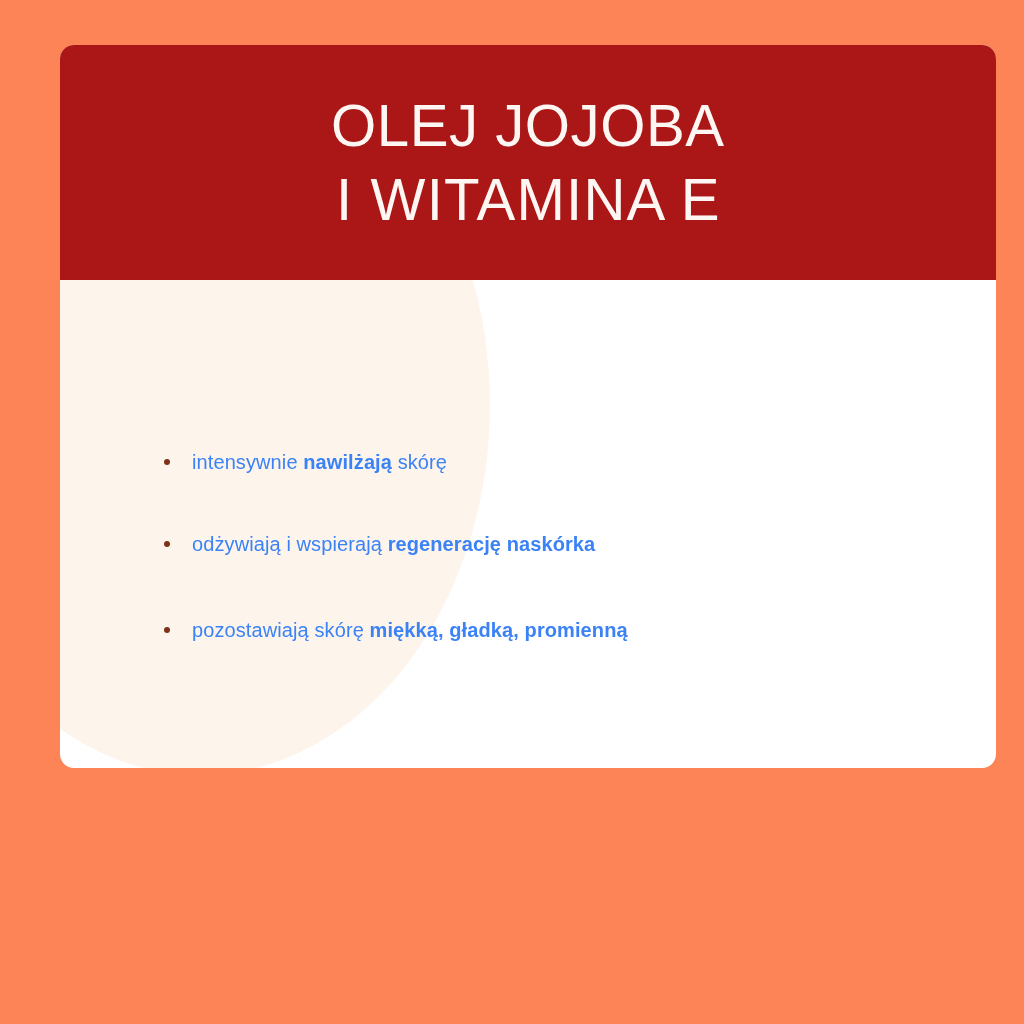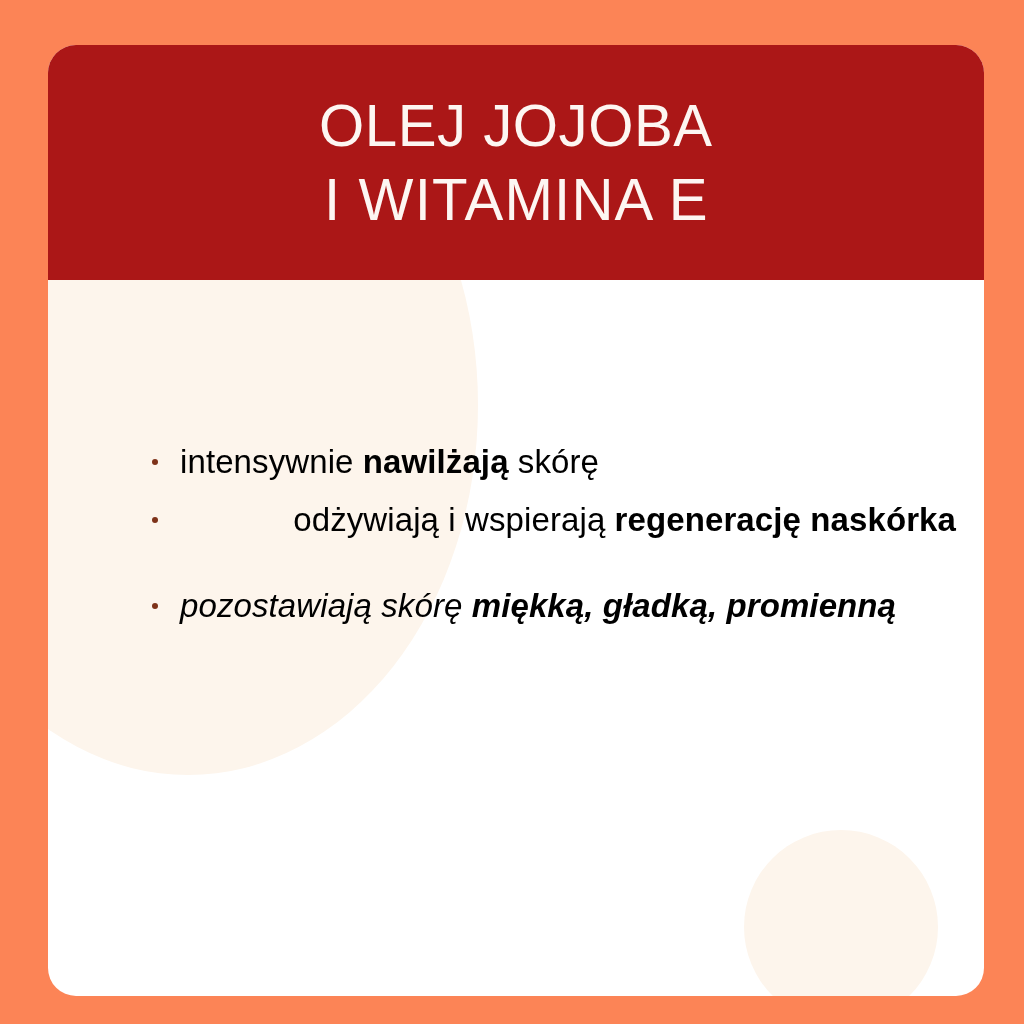--- a/index.html
+++ b/index.html
@@ -19,25 +19,25 @@
   #stage {
     position: relative;
     width: 1024px;
     height: 1024px;
     background: #fc8456;
   }
 
   
   .card {
     position: absolute;
-    left: 48px;
+    left: 60px;
     top: 45px;
     width: 936px;
-    height: 951px;
-    border-radius: 28px;
+    height: 723px;
+    border-radius: 14px;
     background: #ffffff;
     overflow: hidden;
   }
 
   
   .card-header {
     position: absolute;
     left: 0;
     top: 0;
     width: 936px;
@@ -98,24 +98,24 @@
     position: absolute;
     left: 98px;
     top: 161px;
     width: 810px;
     list-style: none;
   }
 
   .bullet-item {
     position: relative;
     padding-left: 34px;
-    color: #000000;
+    color: #3b82f6;
     font-family: "Liberation Sans", sans-serif;
     font-weight: 400;
-    font-size: 33px;
+    font-size: 20px;
     line-height: 42px;
     letter-spacing: 0.1px;
   }
 
   .bullet-item .dot {
     position: absolute;
     left: 6px;
     top: 18px;
     width: 6px;
     height: 6px;
@@ -123,23 +123,23 @@
     background: #7e3219;
   }
 
   .bullet-item b,
   .bullet-item .em {
     font-weight: 700;
   }
 
   
   .gap-1 { margin-top: 0px; }
-  .gap-2 { margin-top: 16px; text-align: right; }
+  .gap-2 { margin-top: 40px; }
   .gap-3 { margin-top: 40px; }
-  .gap-4 { margin-top: 44px; font-style: italic; }
+  .gap-4 { margin-top: 44px; }
 </style>
 </head>
 <body>
 
 <div id="stage">
 
   <div class="card">
 
     <div class="blob blob-top-left"></div>
     <div class="blob blob-bottom-right"></div>

